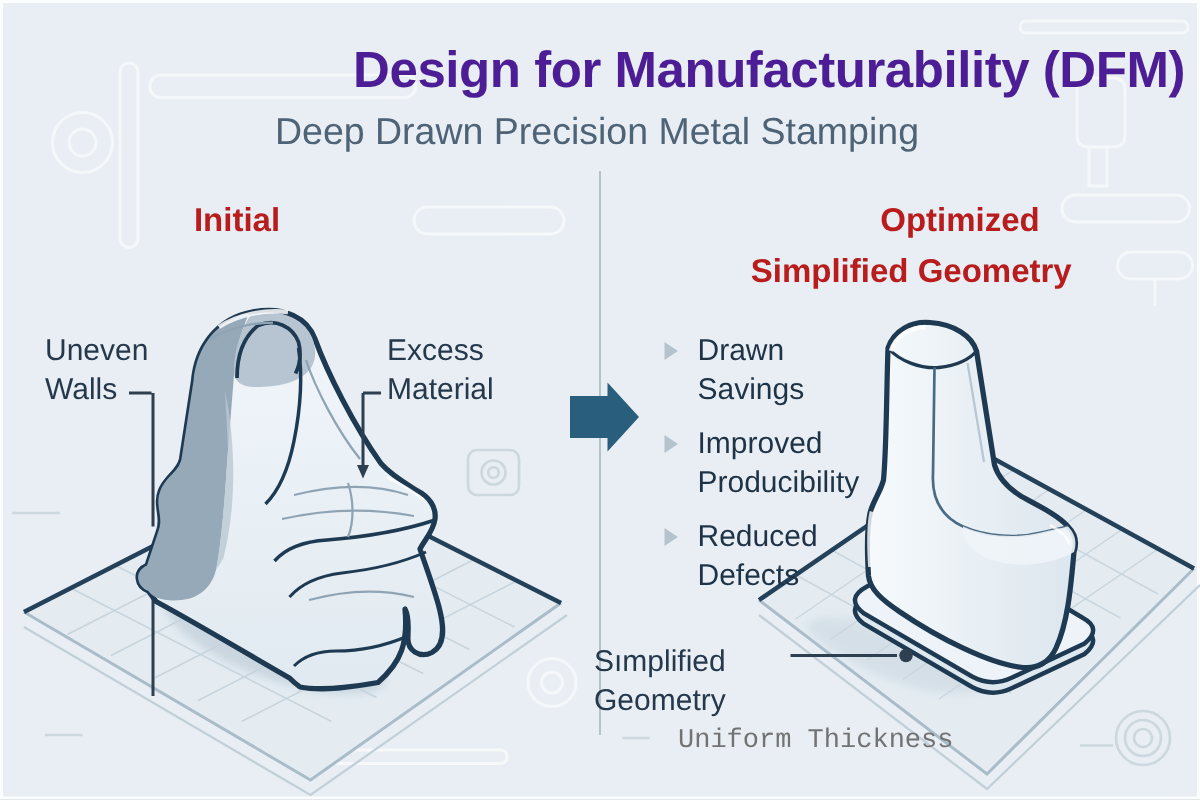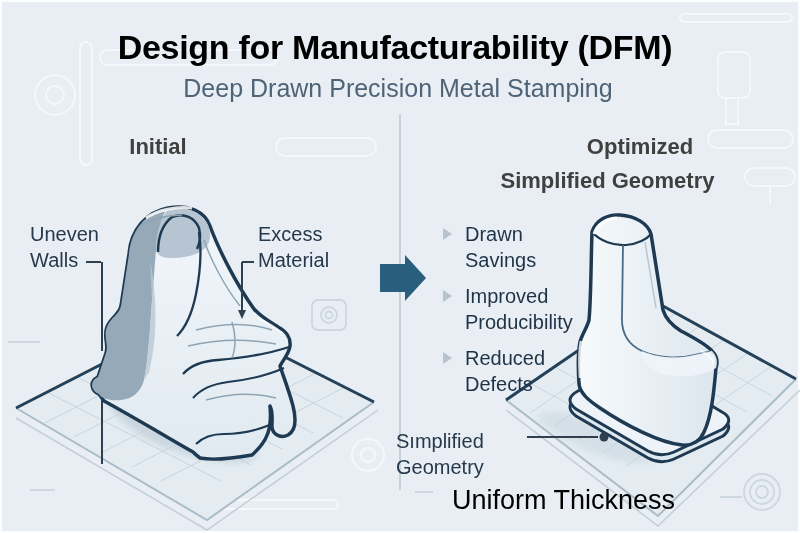--- a/index.html
+++ b/index.html
@@ -5,37 +5,37 @@
   html,body{margin:0;padding:0;background:#cfd8e0;}
   .canvas{
     position:relative;width:800px;height:533px;overflow:hidden;
     background:#e8eef3;
     font-family:"Liberation Sans","DejaVu Sans",sans-serif;
     box-shadow:inset 0 0 0 2px rgba(255,255,255,.85);
   }
   .canvas svg{position:absolute;left:0;top:0;}
   .txt{position:absolute;z-index:3;}
   .page-title{
-    left:0;top:28px;width:790px;text-align:center;
-    font-size:34px;font-weight:700;letter-spacing:-.3px;color:#000000;
+    left:0;top:28px;width:790px;text-align:right;
+    font-size:34px;font-weight:700;letter-spacing:-.3px;color:#4c1d95;
   }
   .page-subtitle{
     left:0;top:74px;width:796px;text-align:center;
     font-size:25px;font-weight:400;color:#4f6377;
   }
-  .panel-heading{font-size:22px;font-weight:700;color:#404040;text-align:center;}
+  .panel-heading{font-size:22px;font-weight:700;color:#b91c1c;text-align:center;}
   .lh1{left:18px;top:134px;width:280px;}
   .lh2{left:18px;top:170px;width:280px;}
   .rh1{left:500px;top:134px;width:280px;}
   .rh2{left:460px;top:168px;width:295px;}
   .callout{font-size:20px;color:#26394c;line-height:1.32;}
   .uneven{left:30px;top:221px;width:95px;}
   .excess{left:258px;top:221px;width:110px;}
   .simp{left:396px;top:428px;width:120px;}
-  .uniform{left:452px;top:483px;width:230px;font-size:27px;color:#000000;}
+  .uniform{left:452px;top:483px;width:230px;font-size:18px;color:#737373;font-family:Liberation Mono, monospace;}
   ul.benefits{
     left:441px;top:222px;width:150px;margin:0;padding:0;list-style:none;
     font-size:20px;color:#1f3347;line-height:1.28;
   }
   ul.benefits li{position:relative;padding-left:24px;margin:0 0 11px 0;}
   .tri{
     position:absolute;left:2px;top:6px;width:0;height:0;
     border-left:9px solid #b5c3cf;border-top:6px solid transparent;border-bottom:6px solid transparent;
   }
 </style>

